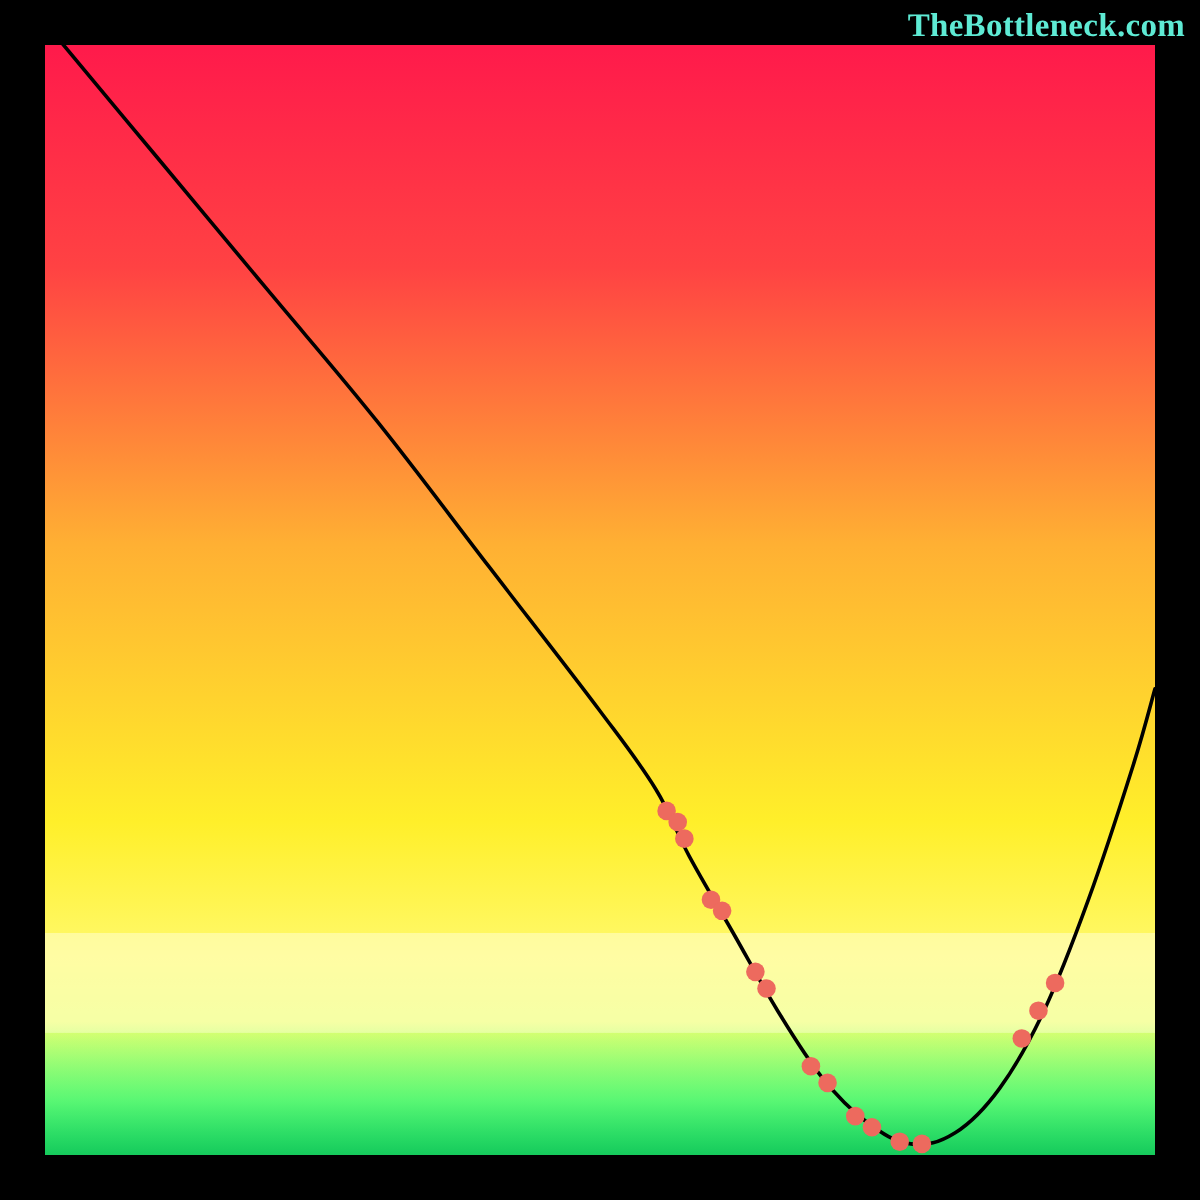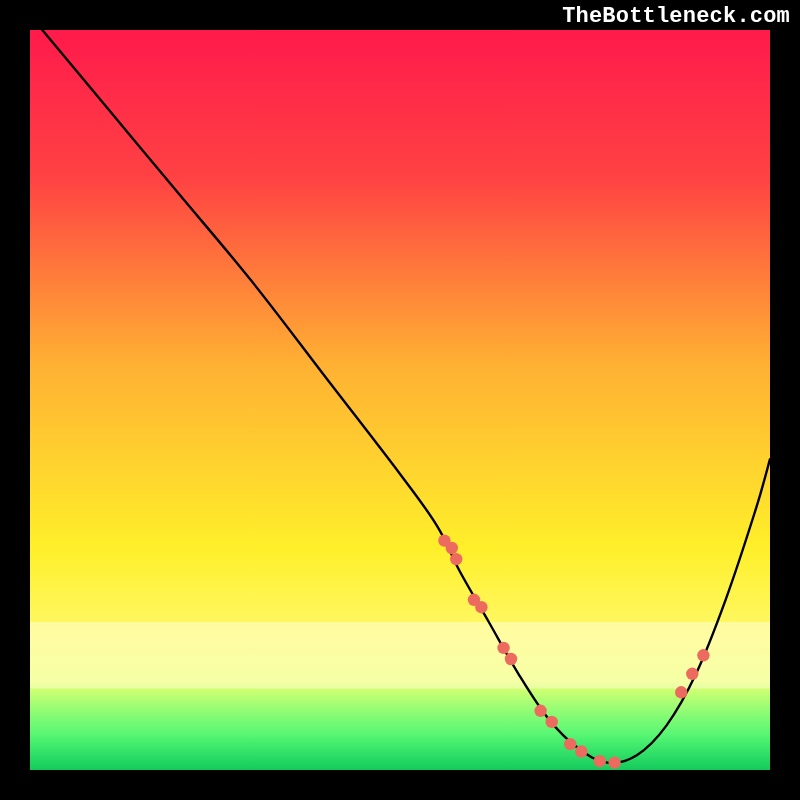--- a/index.html
+++ b/index.html
@@ -7,24 +7,24 @@
   .frame {
     position: relative;
     width: 800px;
     height: 800px;
     background: #000;
   }
   .watermark {
     position: absolute;
     top: 4px;
     right: 10px;
-    font-family: Liberation Mono, monospace;
+    font-family: Liberation Serif, serif;
     font-size: 22px;
     font-weight: 600;
-    color: #ffffff;
+    color: #5eead4;
     letter-spacing: 0.2px;
     z-index: 20;
   }
   .plot {
     position: absolute;
     left: 30px;
     top: 30px;
     width: 740px;
     height: 740px;
     overflow: hidden;

